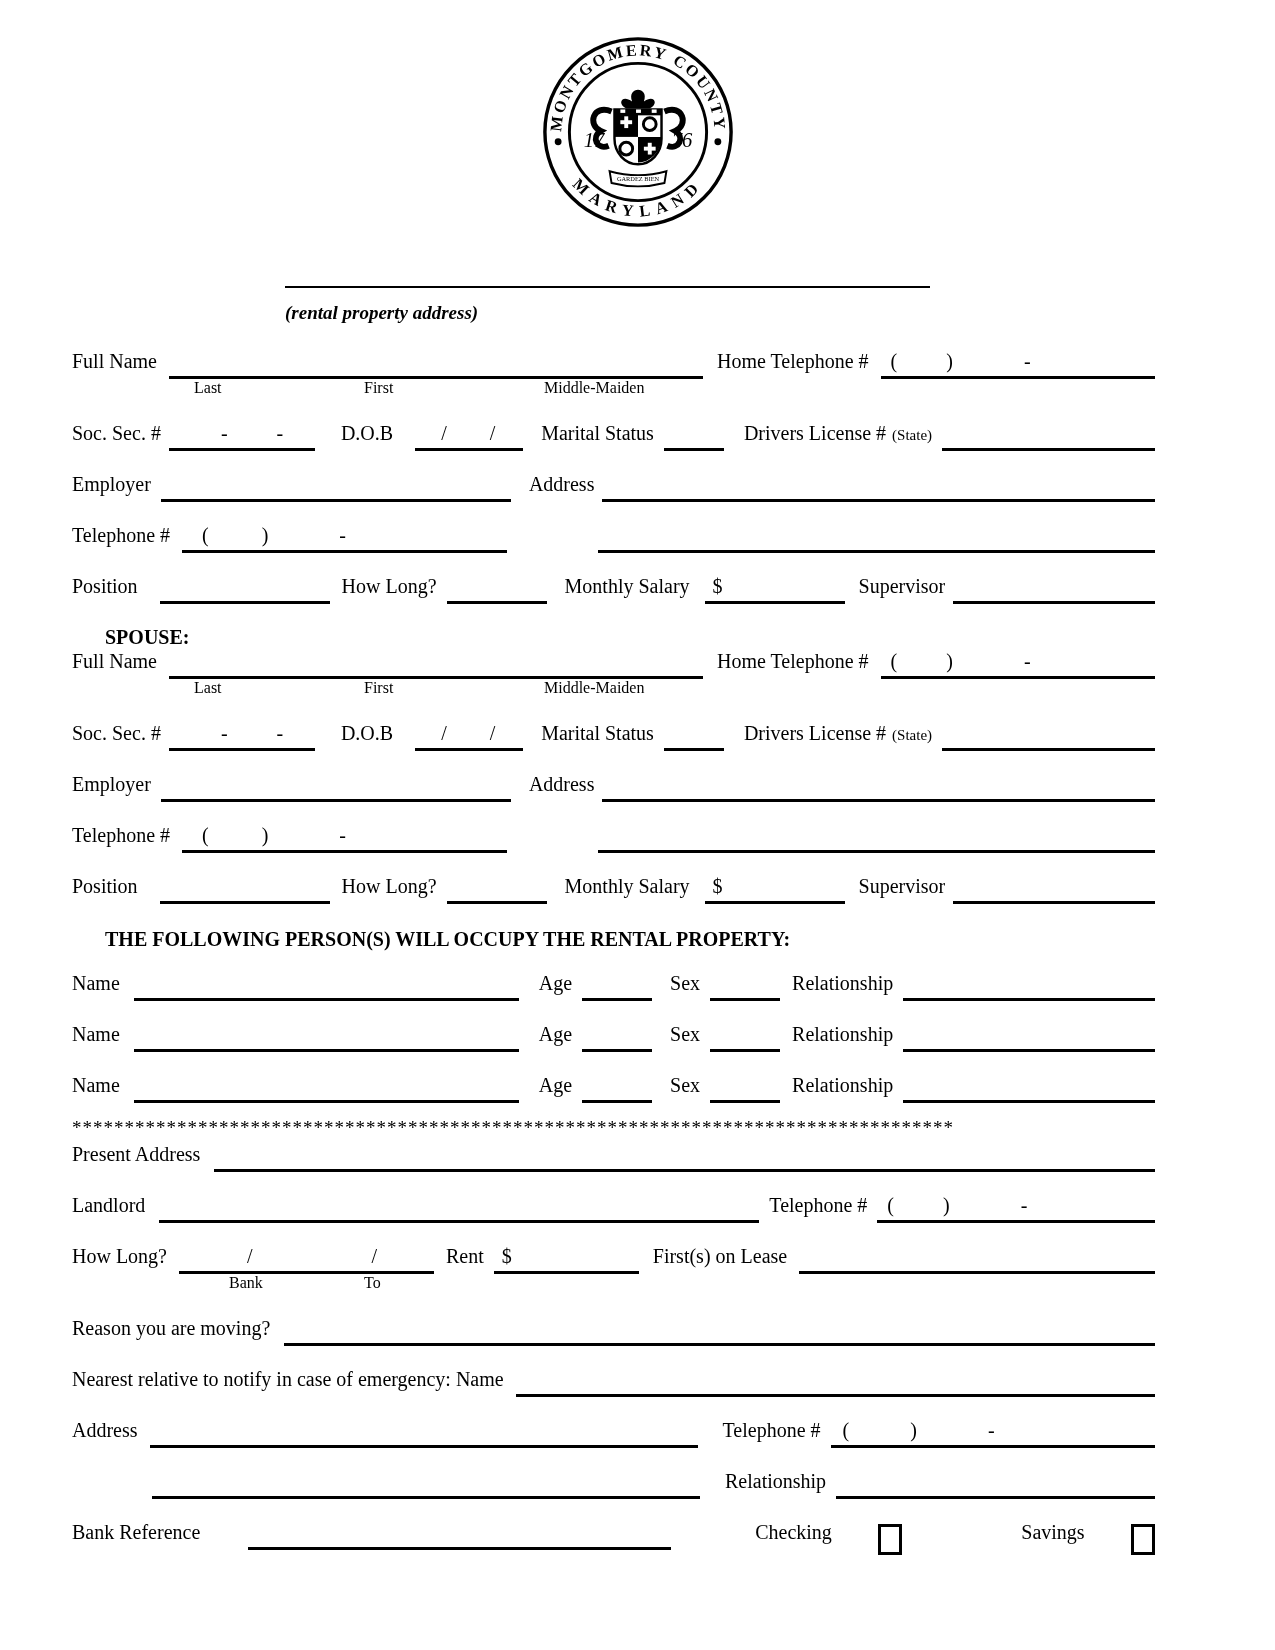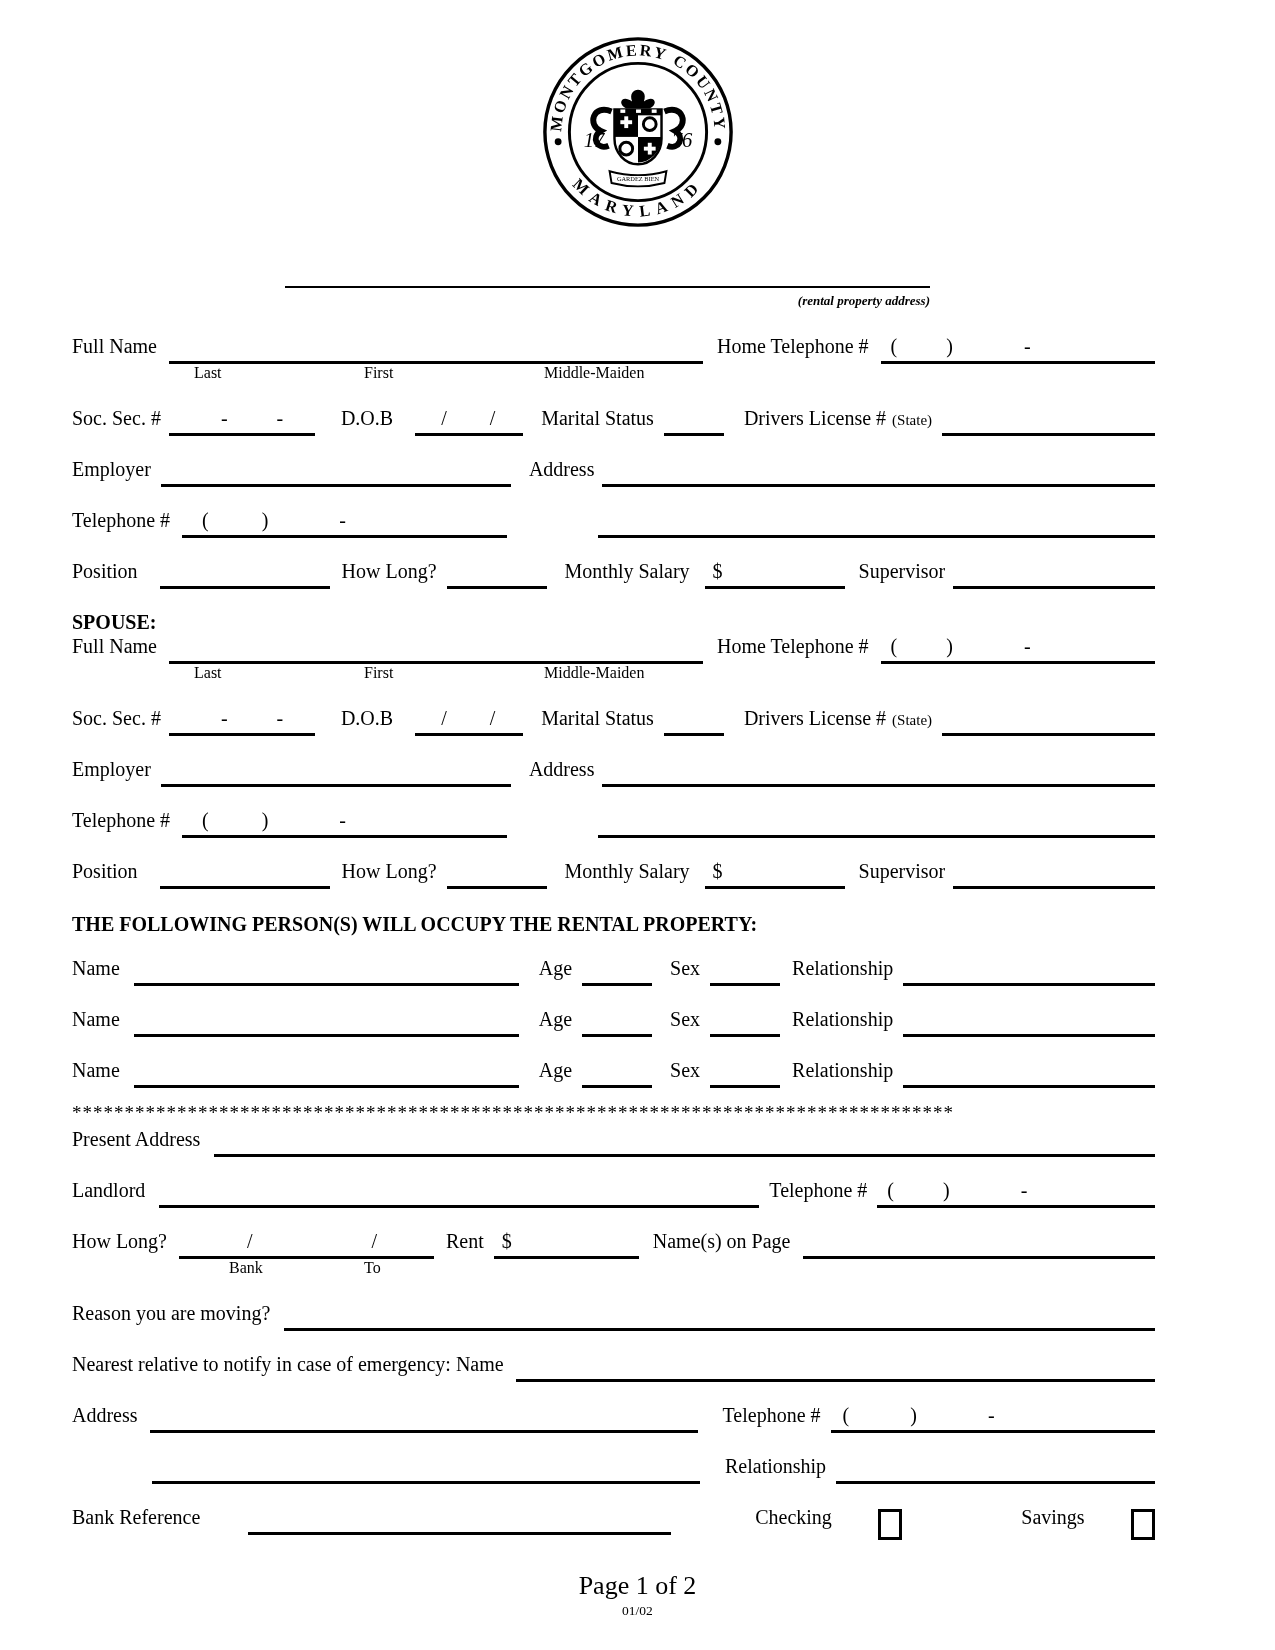--- a/index.html
+++ b/index.html
@@ -10,25 +10,25 @@
   }
   .seal{display:flex;justify-content:center;padding-top:34px;}
   .title{
     text-align:center;font-size:45px;font-weight:normal;
     letter-spacing:1px;margin:16px 0 0 0;
   }
   .content{padding:0 120px 0 72px;}
   
   .addr-wrap{margin:34px 0 0 213px;width:645px;}
   .addr-line{border-bottom:2px solid #000;height:22px;}
-  .addr-caption{text-align:right;font-weight:bold;font-style:italic;font-size:13px;margin-top:5px;}
+  .addr-caption{text-align:left;font-weight:bold;font-style:italic;font-size:19px;margin-top:14px;}
   
   .row{display:flex;align-items:baseline;margin-top:22px;}
   .lbl{white-space:nowrap;}
-  .b{font-weight:bold;}
+  .b{font-weight:bold;margin-left:33px;}
   .f{border-bottom:3px solid #000;height:26px;position:relative;white-space:nowrap;}
   .f::after{content:"\00a0";}
   .f .m{display:inline-block;}
   .subrow{position:relative;height:21px;font-size:16px;}
   .subrow span{position:absolute;top:0;}
   .small{font-size:15px;}
   .heading-row{margin-top:20px;}
   .divider{margin-top:14px;font-size:19px;letter-spacing:1px;overflow:hidden;white-space:nowrap;}
   .cb{width:25px;height:25px;border:3.5px solid #000;display:inline-block;align-self:center;position:relative;top:3px;}
   .footer{text-align:center;margin-top:34px;}
@@ -283,21 +283,21 @@
     <div class="row">
       <span class="lbl">How Long?</span>
       <div class="f" style="margin-left:12px;width:255px;">
         <span class="m" style="margin-left:68px;">/</span>
         <span class="m" style="margin-left:114px;">/</span>
       </div>
       <span class="lbl" style="margin-left:12px;">Rent</span>
       <div class="f" style="margin-left:10px;width:145px;">
         <span class="m" style="margin-left:8px;">$</span>
       </div>
-      <span class="lbl" style="margin-left:14px;">Name(s) on Page</span>
+      <span class="lbl" style="margin-left:14px;">First(s) on Lease</span>
       <div class="f" style="margin-left:12px;flex:1;"></div>
     </div>
     <div class="subrow" style="margin-left:107px;width:255px;">
       <span style="left:50px;">Bank</span>
       <span style="left:185px;">To</span>
     </div>
 
     <div class="row">
       <span class="lbl">Reason you are moving?</span>
       <div class="f" style="margin-left:14px;flex:1;"></div>
@@ -329,18 +329,14 @@
       <span class="lbl">Bank Reference</span>
       <div class="f" style="margin-left:14px;width:575px;"></div>
       <span class="lbl" style="margin-left:50px;">Checking</span>
       <span class="cb" style="margin-left:12px;"></span>
       <span class="lbl" style="margin-left:85px;">Savings</span>
       <span class="cb" style="margin-left:12px;"></span>
     </div>
 
   </div>
 
-  <div class="footer">
-    <div class="footer-page">Page 1 of 2</div>
-    <div class="footer-rev">01/02</div>
-  </div>
 
 </div>
 
 </body></html>

